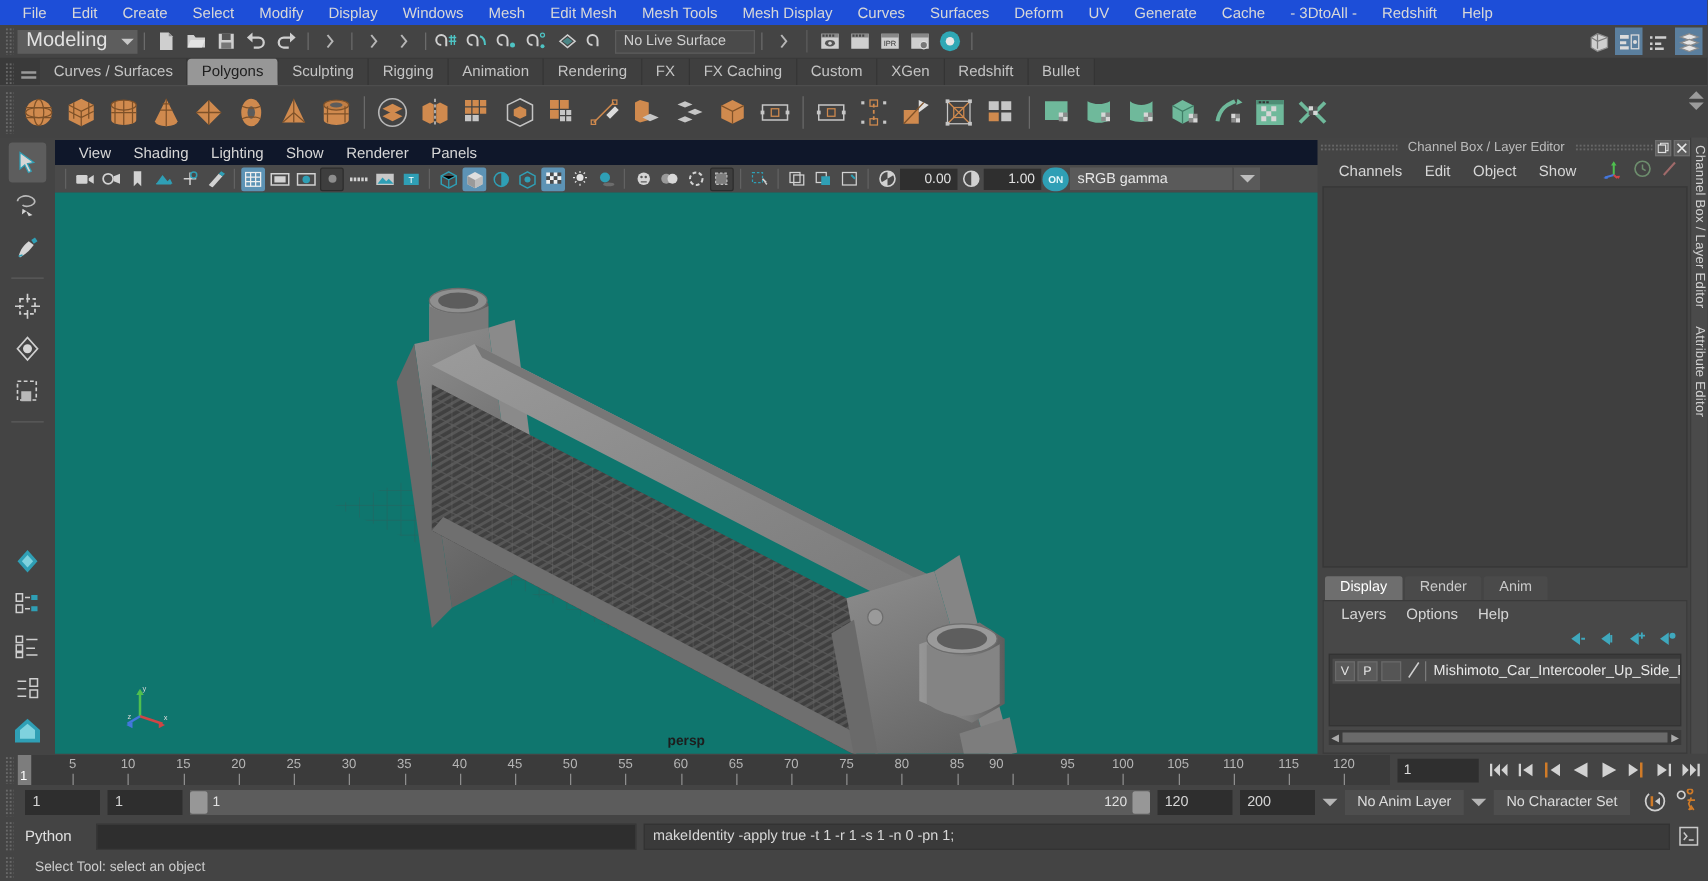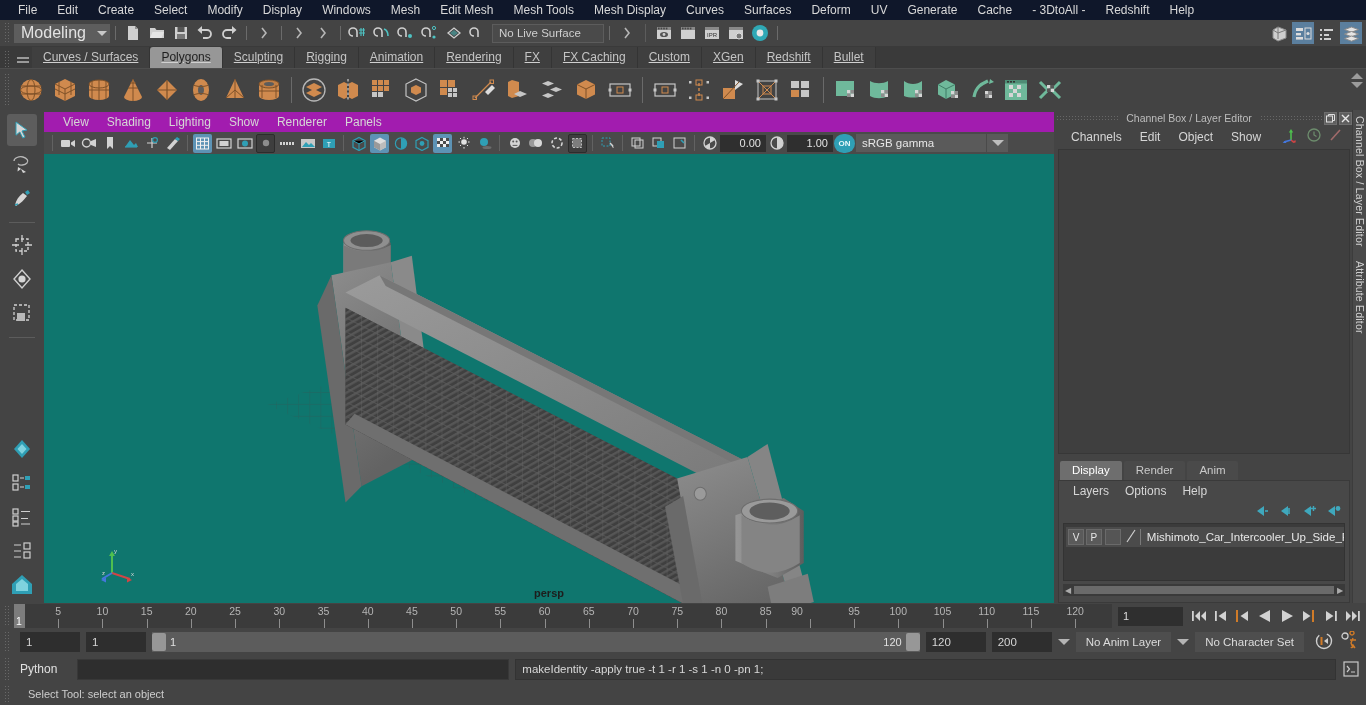--- a/index.html
+++ b/index.html
@@ -9,21 +9,21 @@
     font-family: "Liberation Sans", sans-serif;
     font-size: 12px;
     color: #d0d0d0;
     overflow: hidden;
     -webkit-font-smoothing: antialiased;
   }
   .app { width: 1366px; height: 705px; position: relative; display: flex; flex-direction: column; background: #444; }
 
   
   .menubar {
-    height: 20px; background: #0f172a; display: flex; align-items: center;
+    height: 20px; background: #1d4ed8; display: flex; align-items: center;
     padding-left: 8px; flex: 0 0 20px; position: relative;
   }
   .menubar .mi {
     padding: 0 10px; font-size: 12px; color: #d8d8d8; line-height: 20px; white-space: nowrap;
   }
 
   
   .statusbar {
     height: 26px; background: #444444; display: flex; align-items: center;
     flex: 0 0 26px; position: relative; padding-left: 4px;
@@ -82,21 +82,21 @@
   .toolbox {
     width: 44px; background: #444444; flex: 0 0 44px; display: flex;
     flex-direction: column; align-items: center; padding-top: 4px;
   }
   .tbicon { width: 30px; height: 32px; display: flex; align-items: center; justify-content: center; margin-bottom: 2px; border-radius: 3px; }
   .tbicon.sel { background: #5d5d5d; }
   .tbsep { width: 26px; height: 1px; background: #5c5c5c; margin: 6px 0; }
 
   
   .vpwrap { flex: 1 1 auto; display: flex; flex-direction: column; background: #444; min-width: 0; padding: 2px 2px 0 0; }
-  .vpmenu { height: 20px; background: #a21caf; display: flex; align-items: center; flex: 0 0 20px; padding-left: 10px; }
+  .vpmenu { height: 20px; background: #0f172a; display: flex; align-items: center; flex: 0 0 20px; padding-left: 10px; }
   .vpmenu .vmi { padding: 0 9px; font-size: 12px; color: #d6d6d6; line-height: 20px; }
   .vptools { height: 22px; background: #4a4a4a; display: flex; align-items: center; flex: 0 0 22px; padding-left: 4px; }
   .vpbtn { width: 19px; height: 19px; display: flex; align-items: center; justify-content: center; margin: 0 1px; border-radius: 2px; }
   .vpbtn.act { background: #5d93b5; }
   .vpbtn.dk { background: #3e3e3e; border: 1px solid #2c2c2c; }
   .vpsep { width: 1px; height: 16px; background: #626262; margin: 0 4px; }
   .vpnum { width: 46px; height: 17px; background: #2f2f2f; color: #e2e2e2; font-size: 11px; display: flex; align-items: center; justify-content: flex-end; padding-right: 5px; }
   .cmfield { width: 130px; height: 18px; background: #5a5a5a; font-size: 11.5px; color: #e6e6e6; display: flex; align-items: center; padding-left: 6px; }
   .cmarrow { width: 22px; height: 18px; background: #5a5a5a; border-left: 1px solid #4a4a4a; display: flex; align-items: center; justify-content: center; }
 
@@ -390,21 +390,21 @@
           </svg>
       </div>
     </div>
   </div>
 
   <div class="shelftabs">
     <div class="gripdots"></div>
     <div class="tabbars">
         <i></i>
       </div>
-    <div id="shelftabs" style="display:flex;align-items:flex-start;text-decoration:underline;">
+    <div id="shelftabs" style="display:flex;align-items:flex-start;">
         <div class="stab">Curves / Surfaces</div>
         <div class="stab active">Polygons</div>
         <div class="stab">Sculpting</div>
         <div class="stab">Rigging</div>
         <div class="stab">Animation</div>
         <div class="stab">Rendering</div>
         <div class="stab">FX</div>
         <div class="stab">FX Caching</div>
         <div class="stab">Custom</div>
         <div class="stab">XGen</div>

